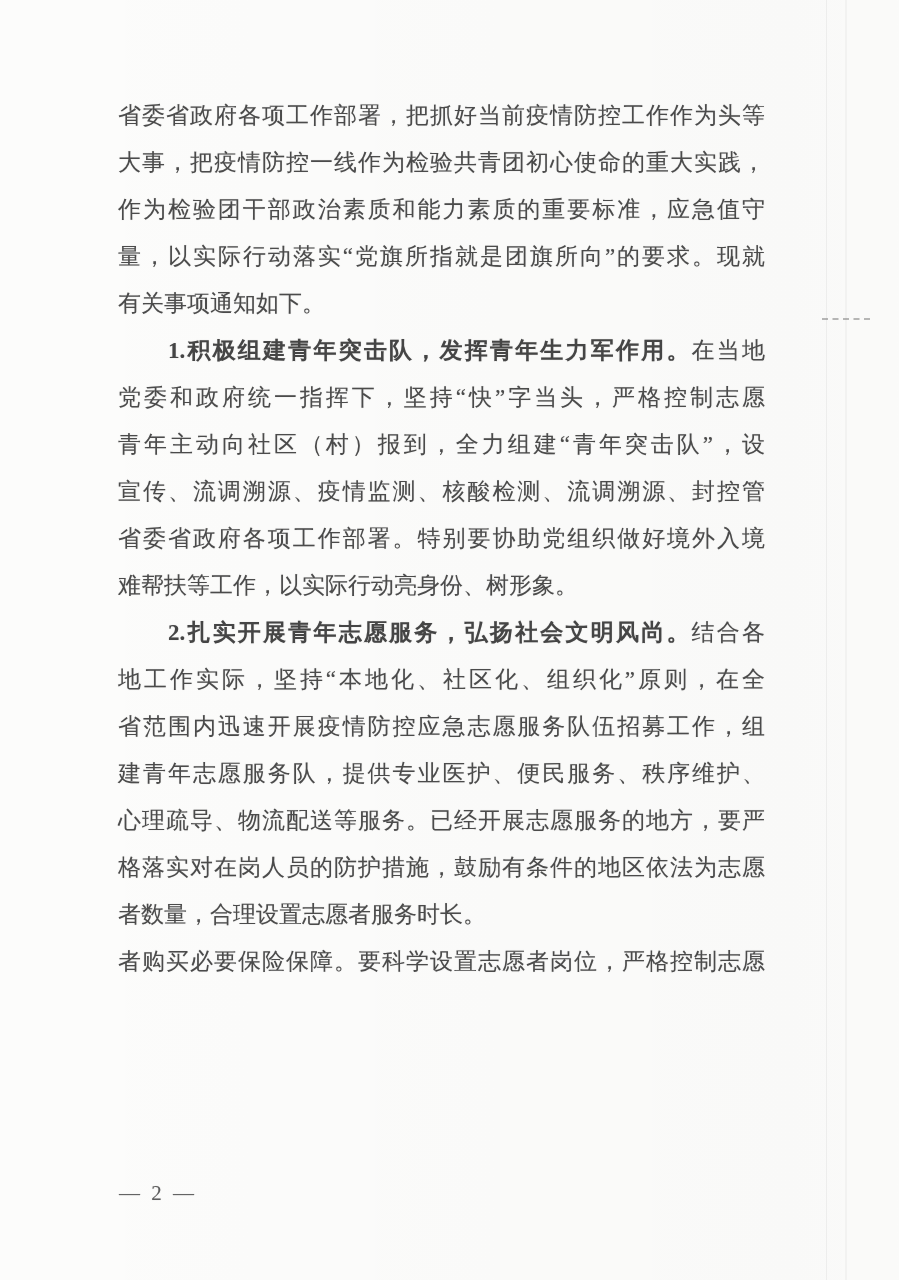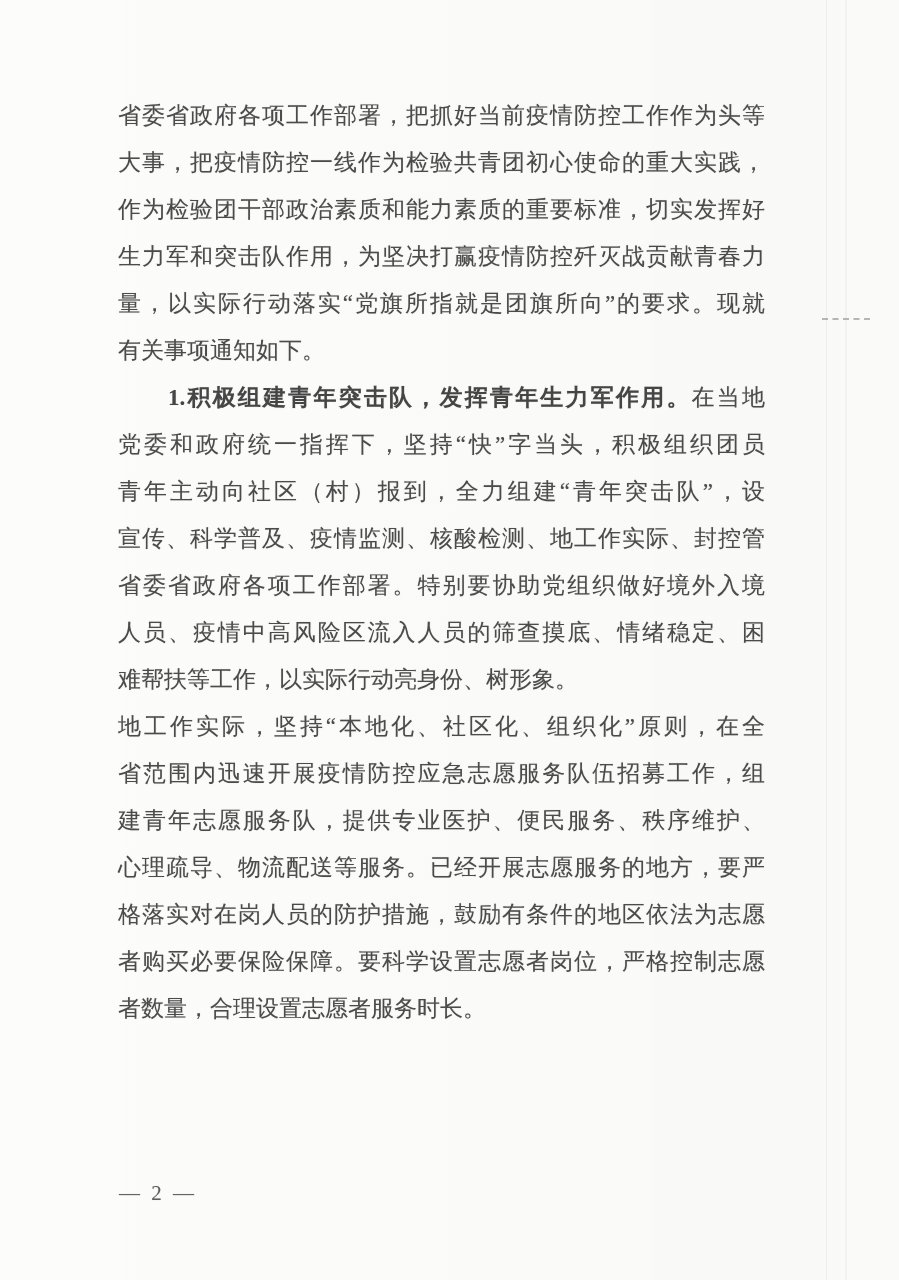--- a/index.html
+++ b/index.html
@@ -90,40 +90,39 @@
 </style>
 </head>
 <body>
 
 <div class="page">
 
   <div class="text-block">
 
     <div class="line full">省委省政府各项工作部署，把抓好当前疫情防控工作作为头等</div>
     <div class="line full">大事，把疫情防控一线作为检验共青团初心使命的重大实践，</div>
-    <div class="line full">作为检验团干部政治素质和能力素质的重要标准，切实发挥好</div>
-    <div class="line full">生力军和突击队作用，为坚决打赢疫情防控歼灭战贡献青春力</div>
+    <div class="line full">作为检验团干部政治素质和能力素质的重要标准，应急值守</div>
     <div class="line full">量，以实际行动落实“党旗所指就是团旗所向”的要求。现就</div>
     <div class="line">有关事项通知如下。</div>
 
     <div class="line full indent"><span class="lead">1.积极组建青年突击队，发挥青年生力军作用。</span><span>在当地</span></div>
-    <div class="line full">党委和政府统一指挥下，坚持“快”字当头，积极组织团员</div>
+    <div class="line full">党委和政府统一指挥下，坚持“快”字当头，严格控制志愿</div>
     <div class="line full">青年主动向社区（村）报到，全力组建“青年突击队”，设</div>
-    <div class="line full">宣传、科学普及、疫情监测、核酸检测、地工作实际、封控管</div>
+    <div class="line full">宣传、流调溯源、疫情监测、核酸检测、流调溯源、封控管</div>
     <div class="line full">省委省政府各项工作部署。特别要协助党组织做好境外入境</div>
-    <div class="line full">人员、疫情中高风险区流入人员的筛查摸底、情绪稳定、困</div>
     <div class="line">难帮扶等工作，以实际行动亮身份、树形象。</div>
 
+    <div class="line full indent"><span class="lead">2.扎实开展青年志愿服务，弘扬社会文明风尚。</span><span>结合各</span></div>
     <div class="line full">地工作实际，坚持“本地化、社区化、组织化”原则，在全</div>
     <div class="line full">省范围内迅速开展疫情防控应急志愿服务队伍招募工作，组</div>
     <div class="line full">建青年志愿服务队，提供专业医护、便民服务、秩序维护、</div>
     <div class="line full">心理疏导、物流配送等服务。已经开展志愿服务的地方，要严</div>
     <div class="line full">格落实对在岗人员的防护措施，鼓励有条件的地区依法为志愿</div>
+    <div class="line">者数量，合理设置志愿者服务时长。</div>
     <div class="line full">者购买必要保险保障。要科学设置志愿者岗位，严格控制志愿</div>
-    <div class="line">者数量，合理设置志愿者服务时长。</div>
 
   </div>
 
   <div class="page-number">— 2 —</div>
 
   <div class="scan-dash"></div>
   <div class="scan-streak-1"></div>
   <div class="scan-streak-2"></div>
 
 </div>

